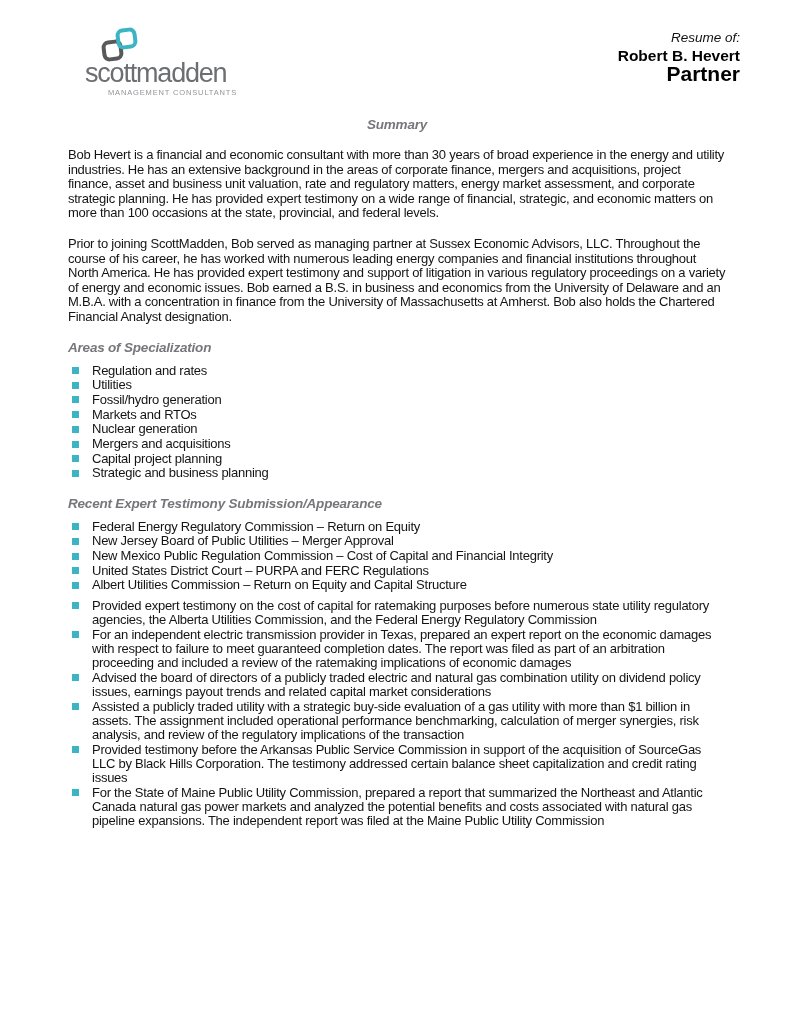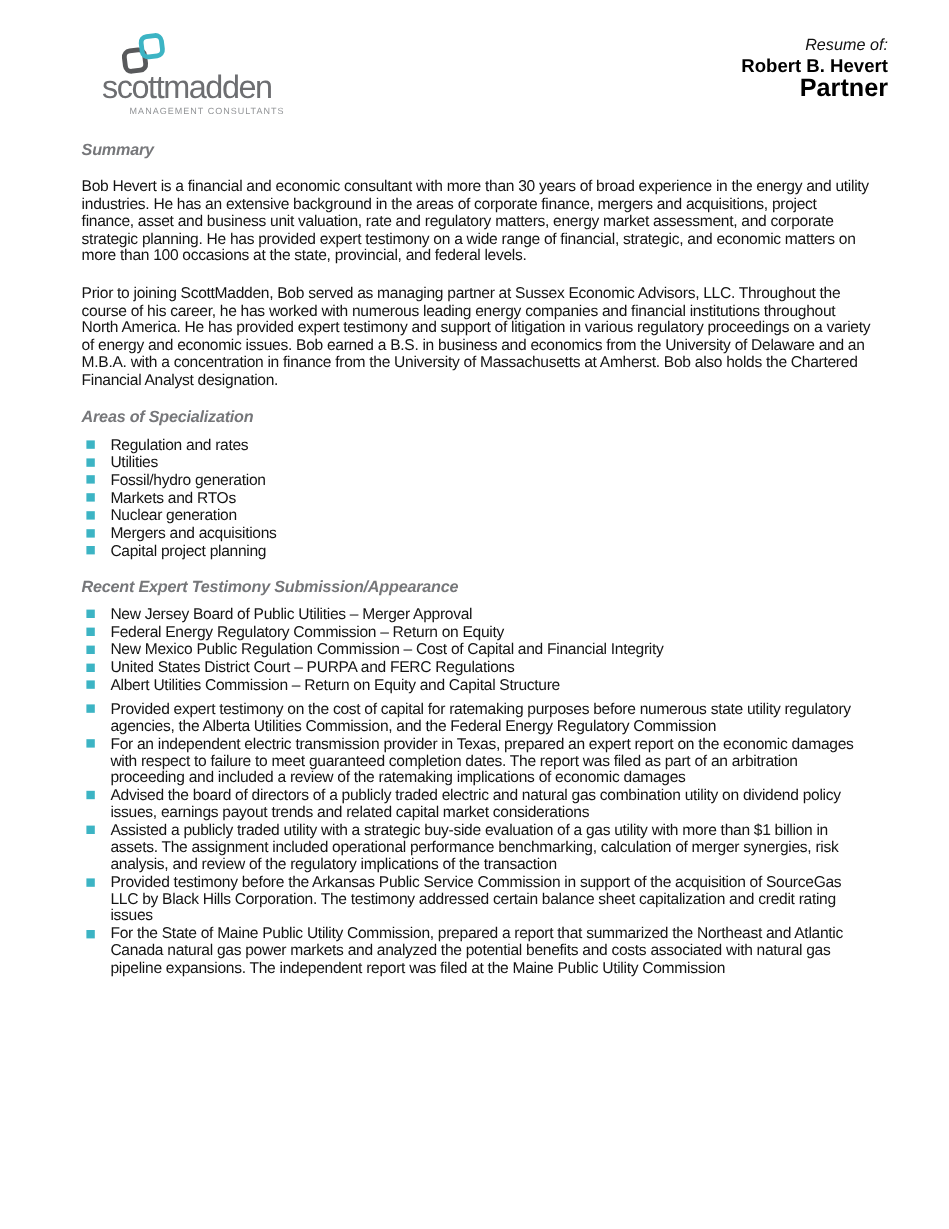--- a/index.html
+++ b/index.html
@@ -83,21 +83,21 @@
 
   .section-heading {
     font-size: 13.5px;
     font-weight: bold;
     font-style: italic;
     color: #76777a;
     letter-spacing: -0.2px;
     margin: 15px 0 9px 0;
     line-height: 15px;
   }
-  .section-heading:first-child { margin-top: 0; }
+  .section-heading:first-child { margin-top: 0; text-align: center; }
 
   .content p { margin: 16px 0 15px 0; }
 
   ul.bullet-list {
     list-style: none;
     margin: 0 0 6px 0;
     padding: 0;
   }
   ul.bullet-list li {
     position: relative;
@@ -144,26 +144,27 @@
 
     <div class="section-heading">Areas of Specialization</div>
     <ul class="bullet-list">
         <li>Regulation and rates</li>
         <li>Utilities</li>
         <li>Fossil/hydro generation</li>
         <li>Markets and RTOs</li>
         <li>Nuclear generation</li>
         <li>Mergers and acquisitions</li>
         <li>Capital project planning</li>
+        <li>Strategic and business planning</li>
       </ul>
 
     <div class="section-heading">Recent Expert Testimony Submission/Appearance</div>
     <ul class="bullet-list">
+        <li>Federal Energy Regulatory Commission – Return on Equity</li>
         <li>New Jersey Board of Public Utilities – Merger Approval</li>
-        <li>Federal Energy Regulatory Commission – Return on Equity</li>
         <li>New Mexico Public Regulation Commission – Cost of Capital and Financial Integrity</li>
         <li>United States District Court – PURPA and FERC Regulations</li>
         <li>Albert Utilities Commission – Return on Equity and Capital Structure</li>
       </ul>
 
     <ul class="bullet-list">
         <li>Provided expert testimony on the cost of capital for ratemaking purposes before numerous state utility regulatory agencies, the Alberta Utilities Commission, and the Federal Energy Regulatory Commission</li>
         <li>For an independent electric transmission provider in Texas, prepared an expert report on the economic damages with respect to failure to meet guaranteed completion dates. The report was filed as part of an arbitration proceeding and included a review of the ratemaking implications of economic damages</li>
         <li>Advised the board of directors of a publicly traded electric and natural gas combination utility on dividend policy issues, earnings payout trends and related capital market considerations</li>
         <li>Assisted a publicly traded utility with a strategic buy-side evaluation of a gas utility with more than $1 billion in assets. The assignment included operational performance benchmarking, calculation of merger synergies, risk analysis, and review of the regulatory implications of the transaction</li>

